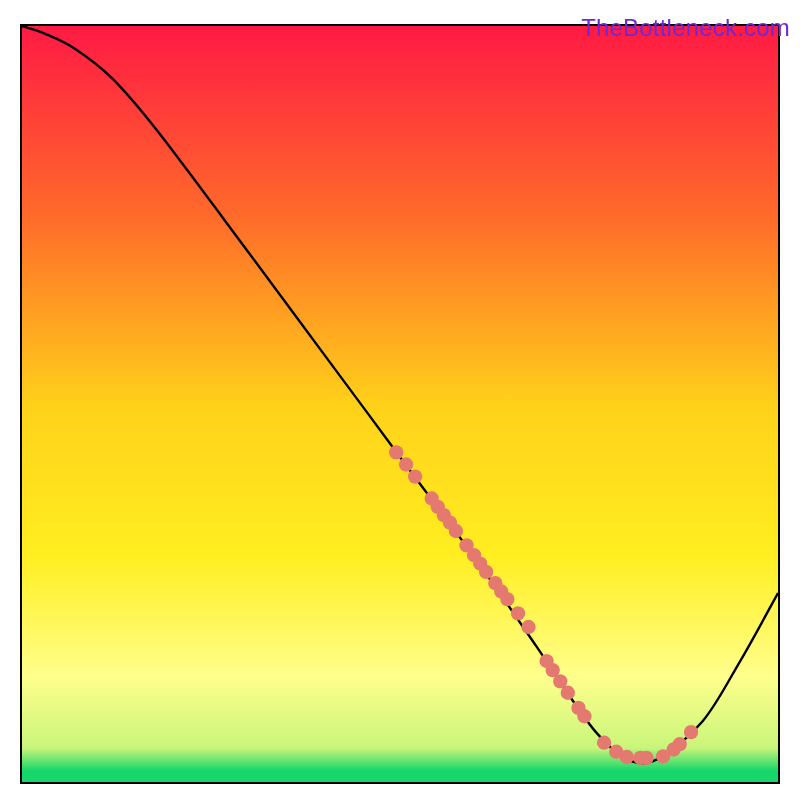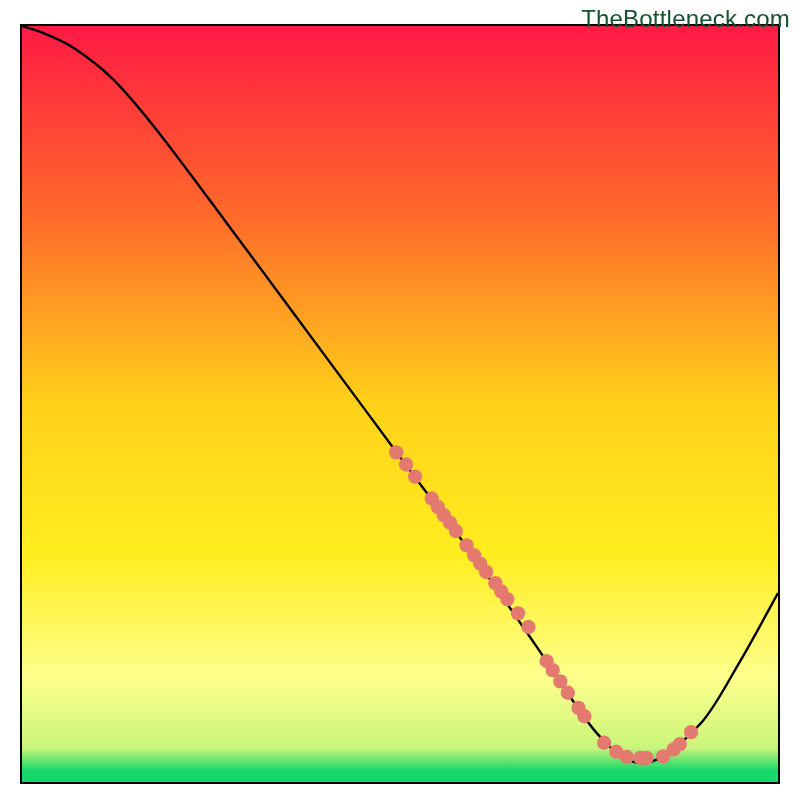--- a/index.html
+++ b/index.html
@@ -11,25 +11,25 @@
     font-family: Arial, Helvetica, sans-serif;
     background: #ffffff;
   }
   .page {
     position: relative;
     width: 800px;
     height: 800px;
   }
   .watermark {
     position: absolute;
-    top: 5px;
+    top: 14px;
     right: 10px;
     font-size: 24px;
     font-weight: 500;
-    color: #14532d;
+    color: #6d28d9;
     letter-spacing: 0.2px;
     z-index: 50;
   }
   .plot-frame {
     position: absolute;
     left: 20px;
     top: 24px;
     width: 760px;
     height: 760px;
     box-sizing: border-box;

